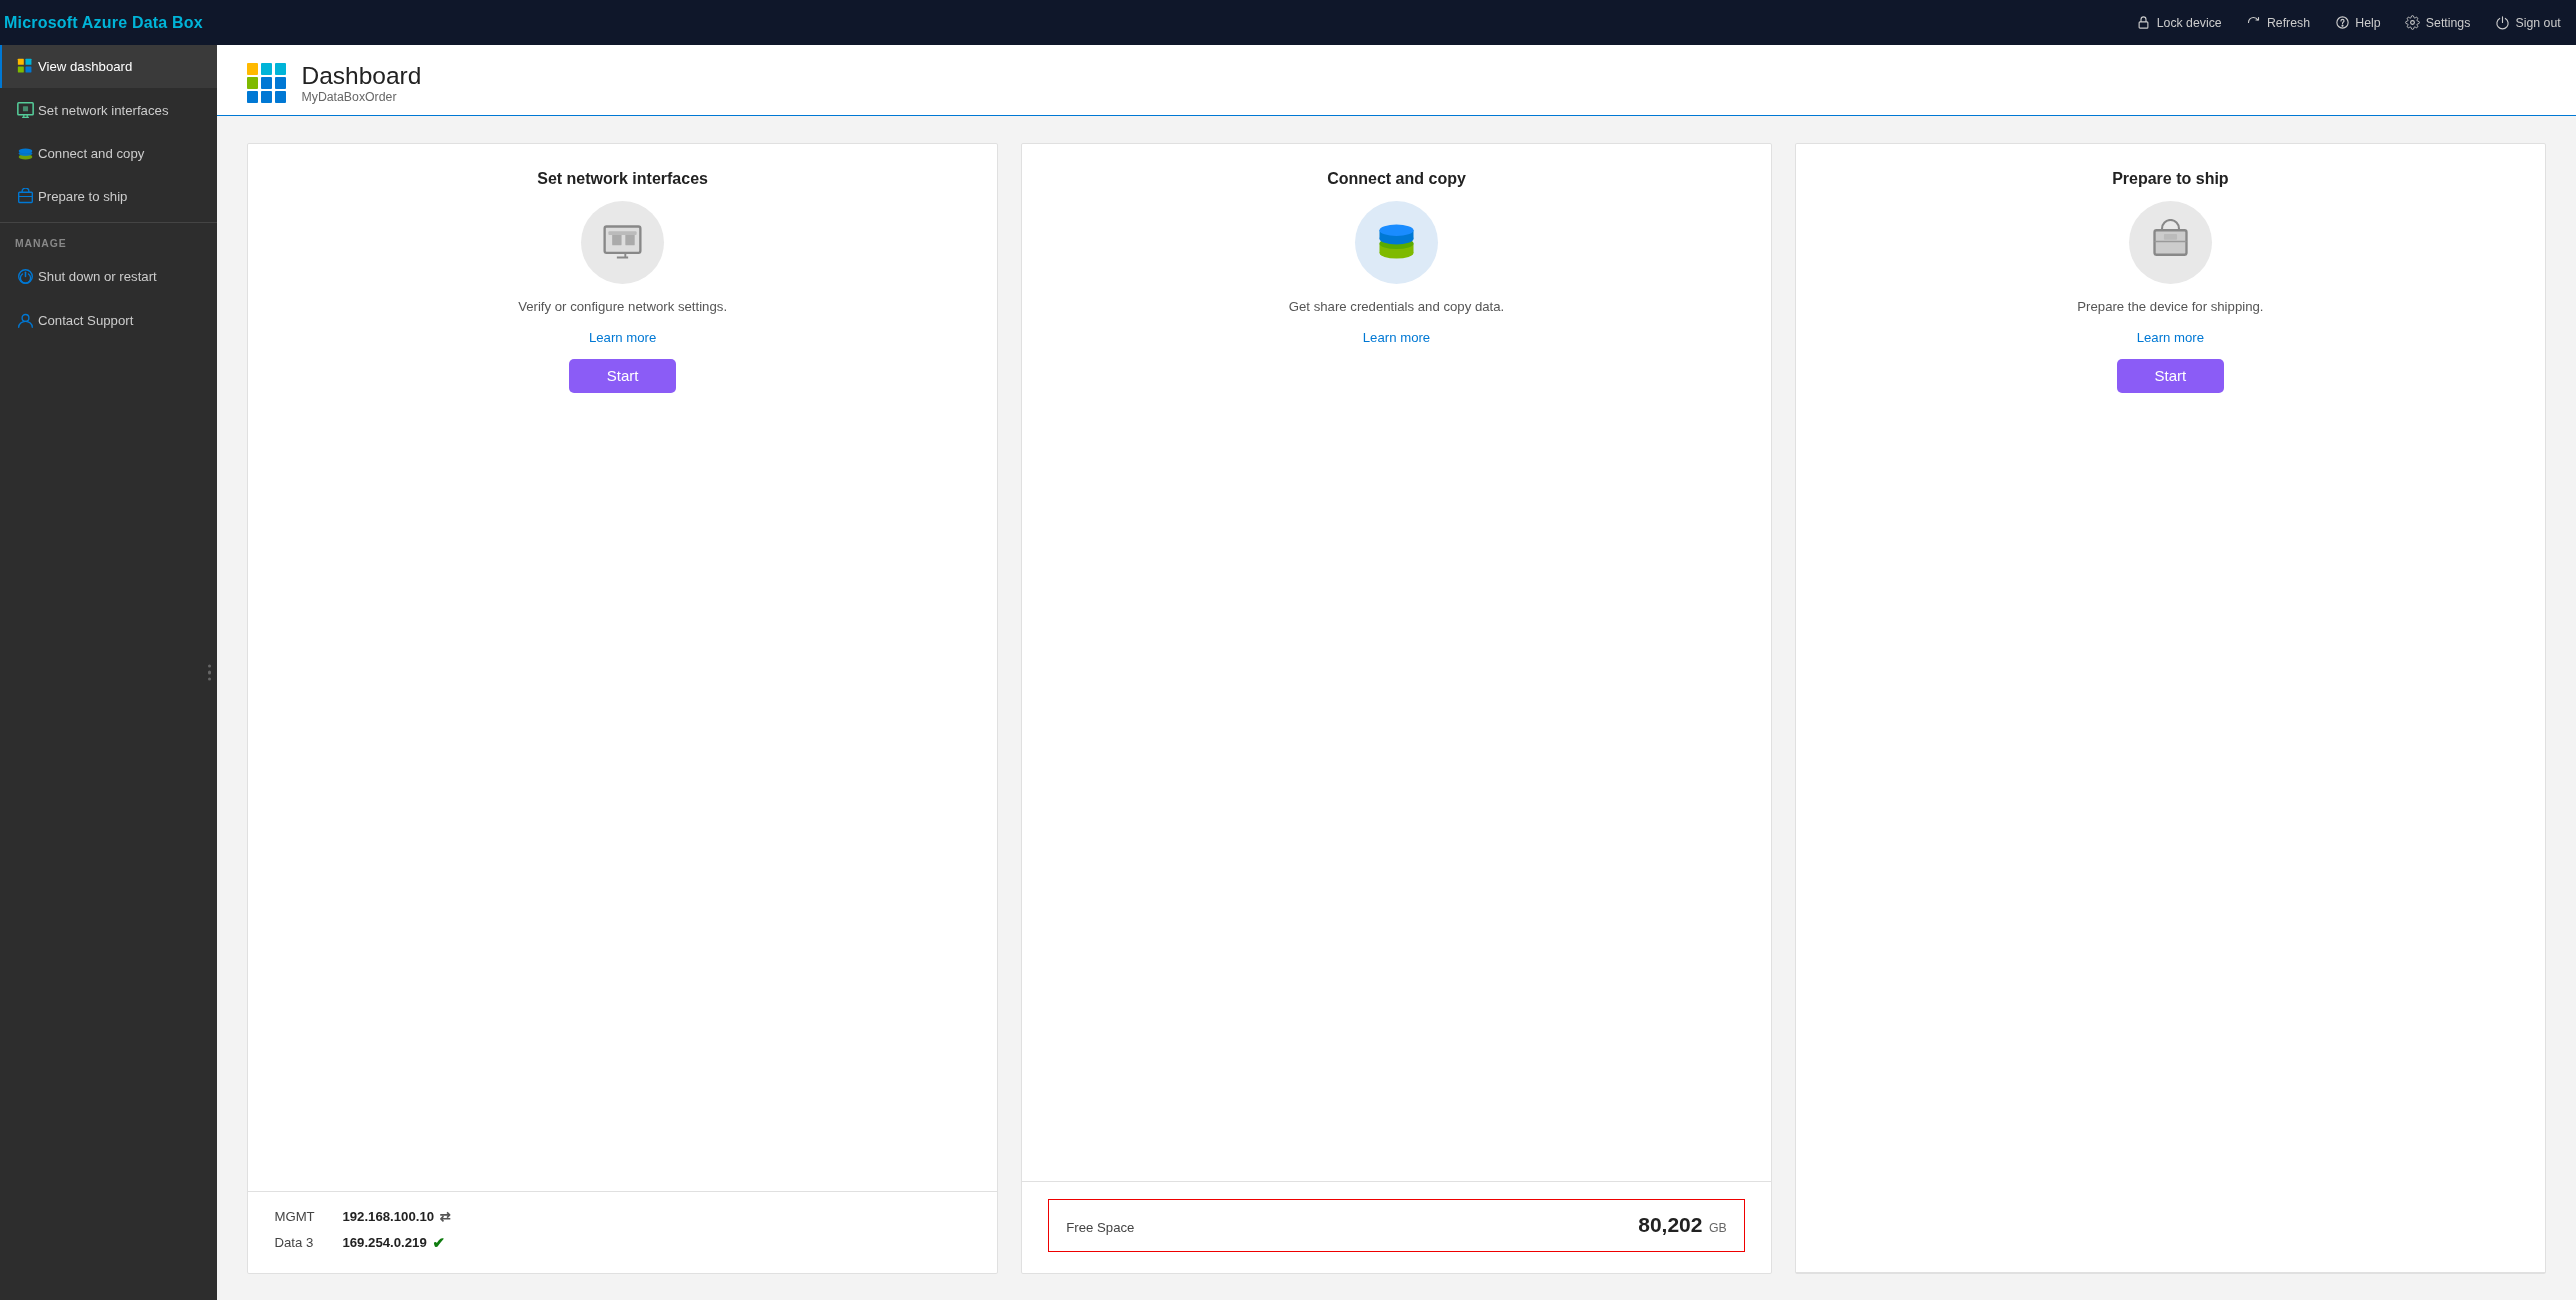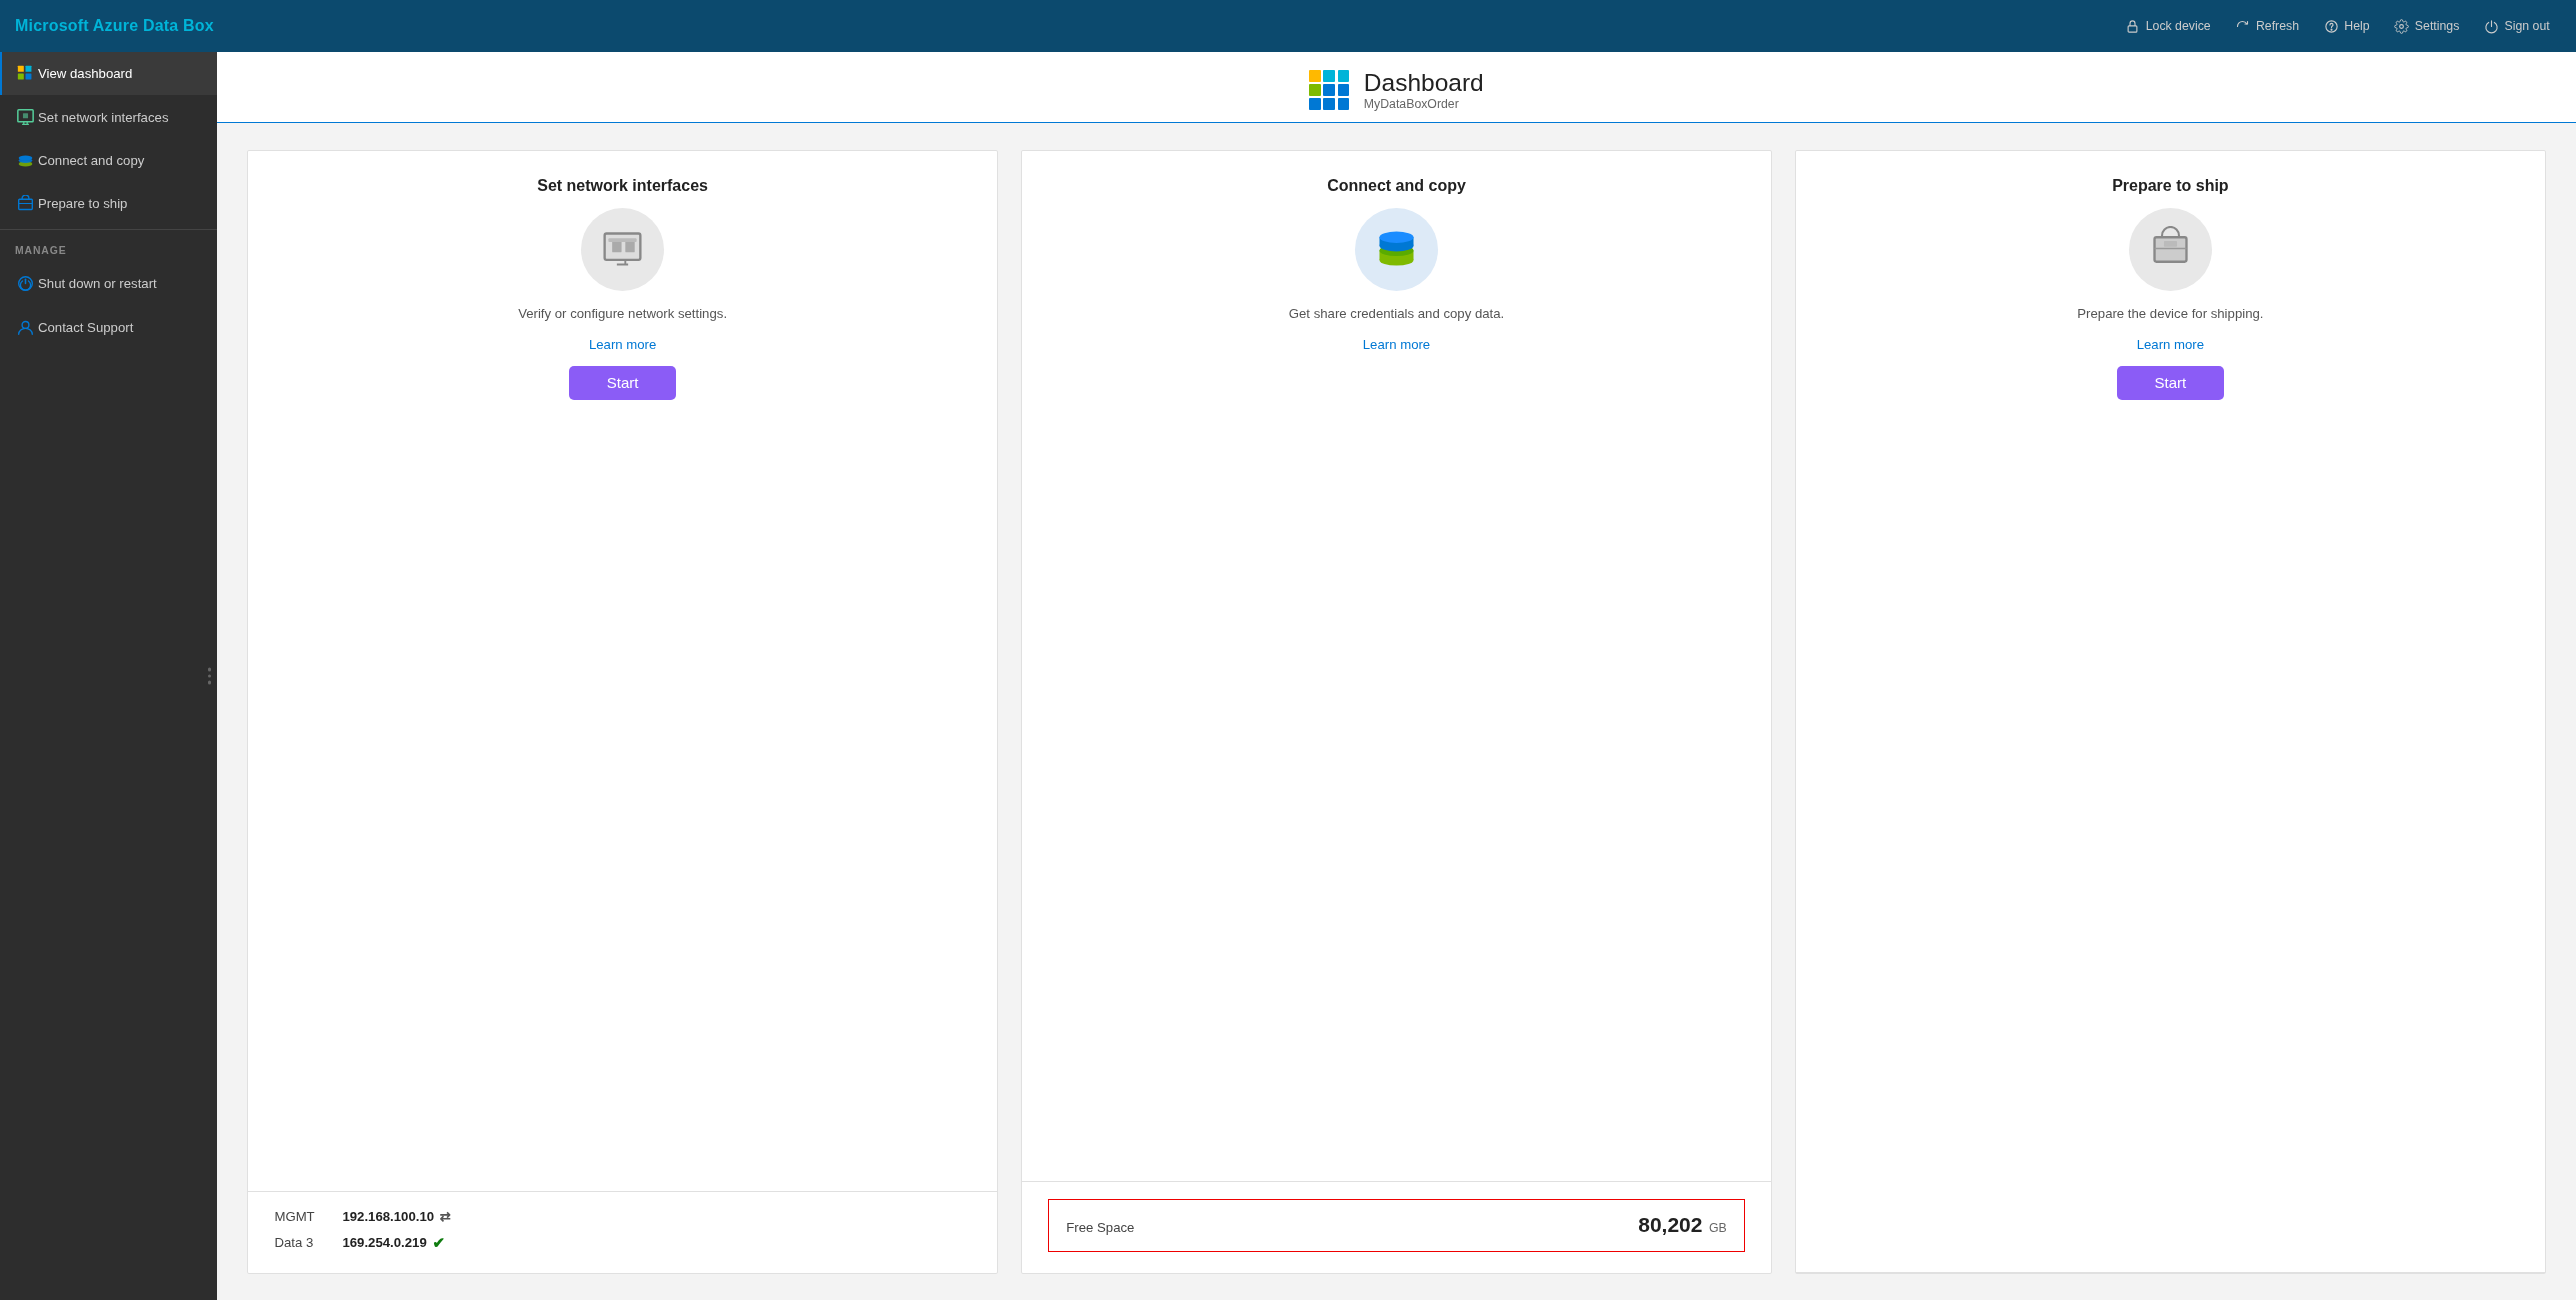--- a/index.html
+++ b/index.html
@@ -1,24 +1,24 @@
 <!DOCTYPE html>
 <html style="font-size:15px"><head>
   <meta charset="utf-8">
   <style>
     * { box-sizing: border-box; margin: 0; padding: 0; }
     body { font-family: 'Segoe UI', Arial, sans-serif; background: #f3f3f3; display: flex; flex-direction: column; height: 100vh; overflow: hidden; }
 
     
     .topnav {
-      background: #0c4a6e;
-      display: flex;
-      align-items: center;
-      height: 52px;
-      padding: 0 15px;
+      background: #0f172a;
+      display: flex;
+      align-items: center;
+      height: 45px;
+      padding: 0 4px;
       justify-content: space-between;
       flex-shrink: 0;
     }
     .topnav-title {
       color: #00b4d8;
       font-size: 16px;
       font-weight: 600;
       letter-spacing: 0.2px;
     }
     .topnav-actions {
@@ -108,21 +108,20 @@
 
     
     .page-header {
       background: #fff;
       padding: 17px 30px 11.3px;
       border-bottom: 1.9px solid #0078d4;
       display: flex;
       align-items: center;
       gap: 15px;
       flex-shrink: 0;
-      justify-content: center;
     }
     .page-header-icon {
       display: grid;
       grid-template-columns: repeat(3, 11.3px);
       gap: 2.8px;
     }
     .grid-square {
       width: 11.3px;
       height: 11.3px;
       border-radius: 0.9px;

